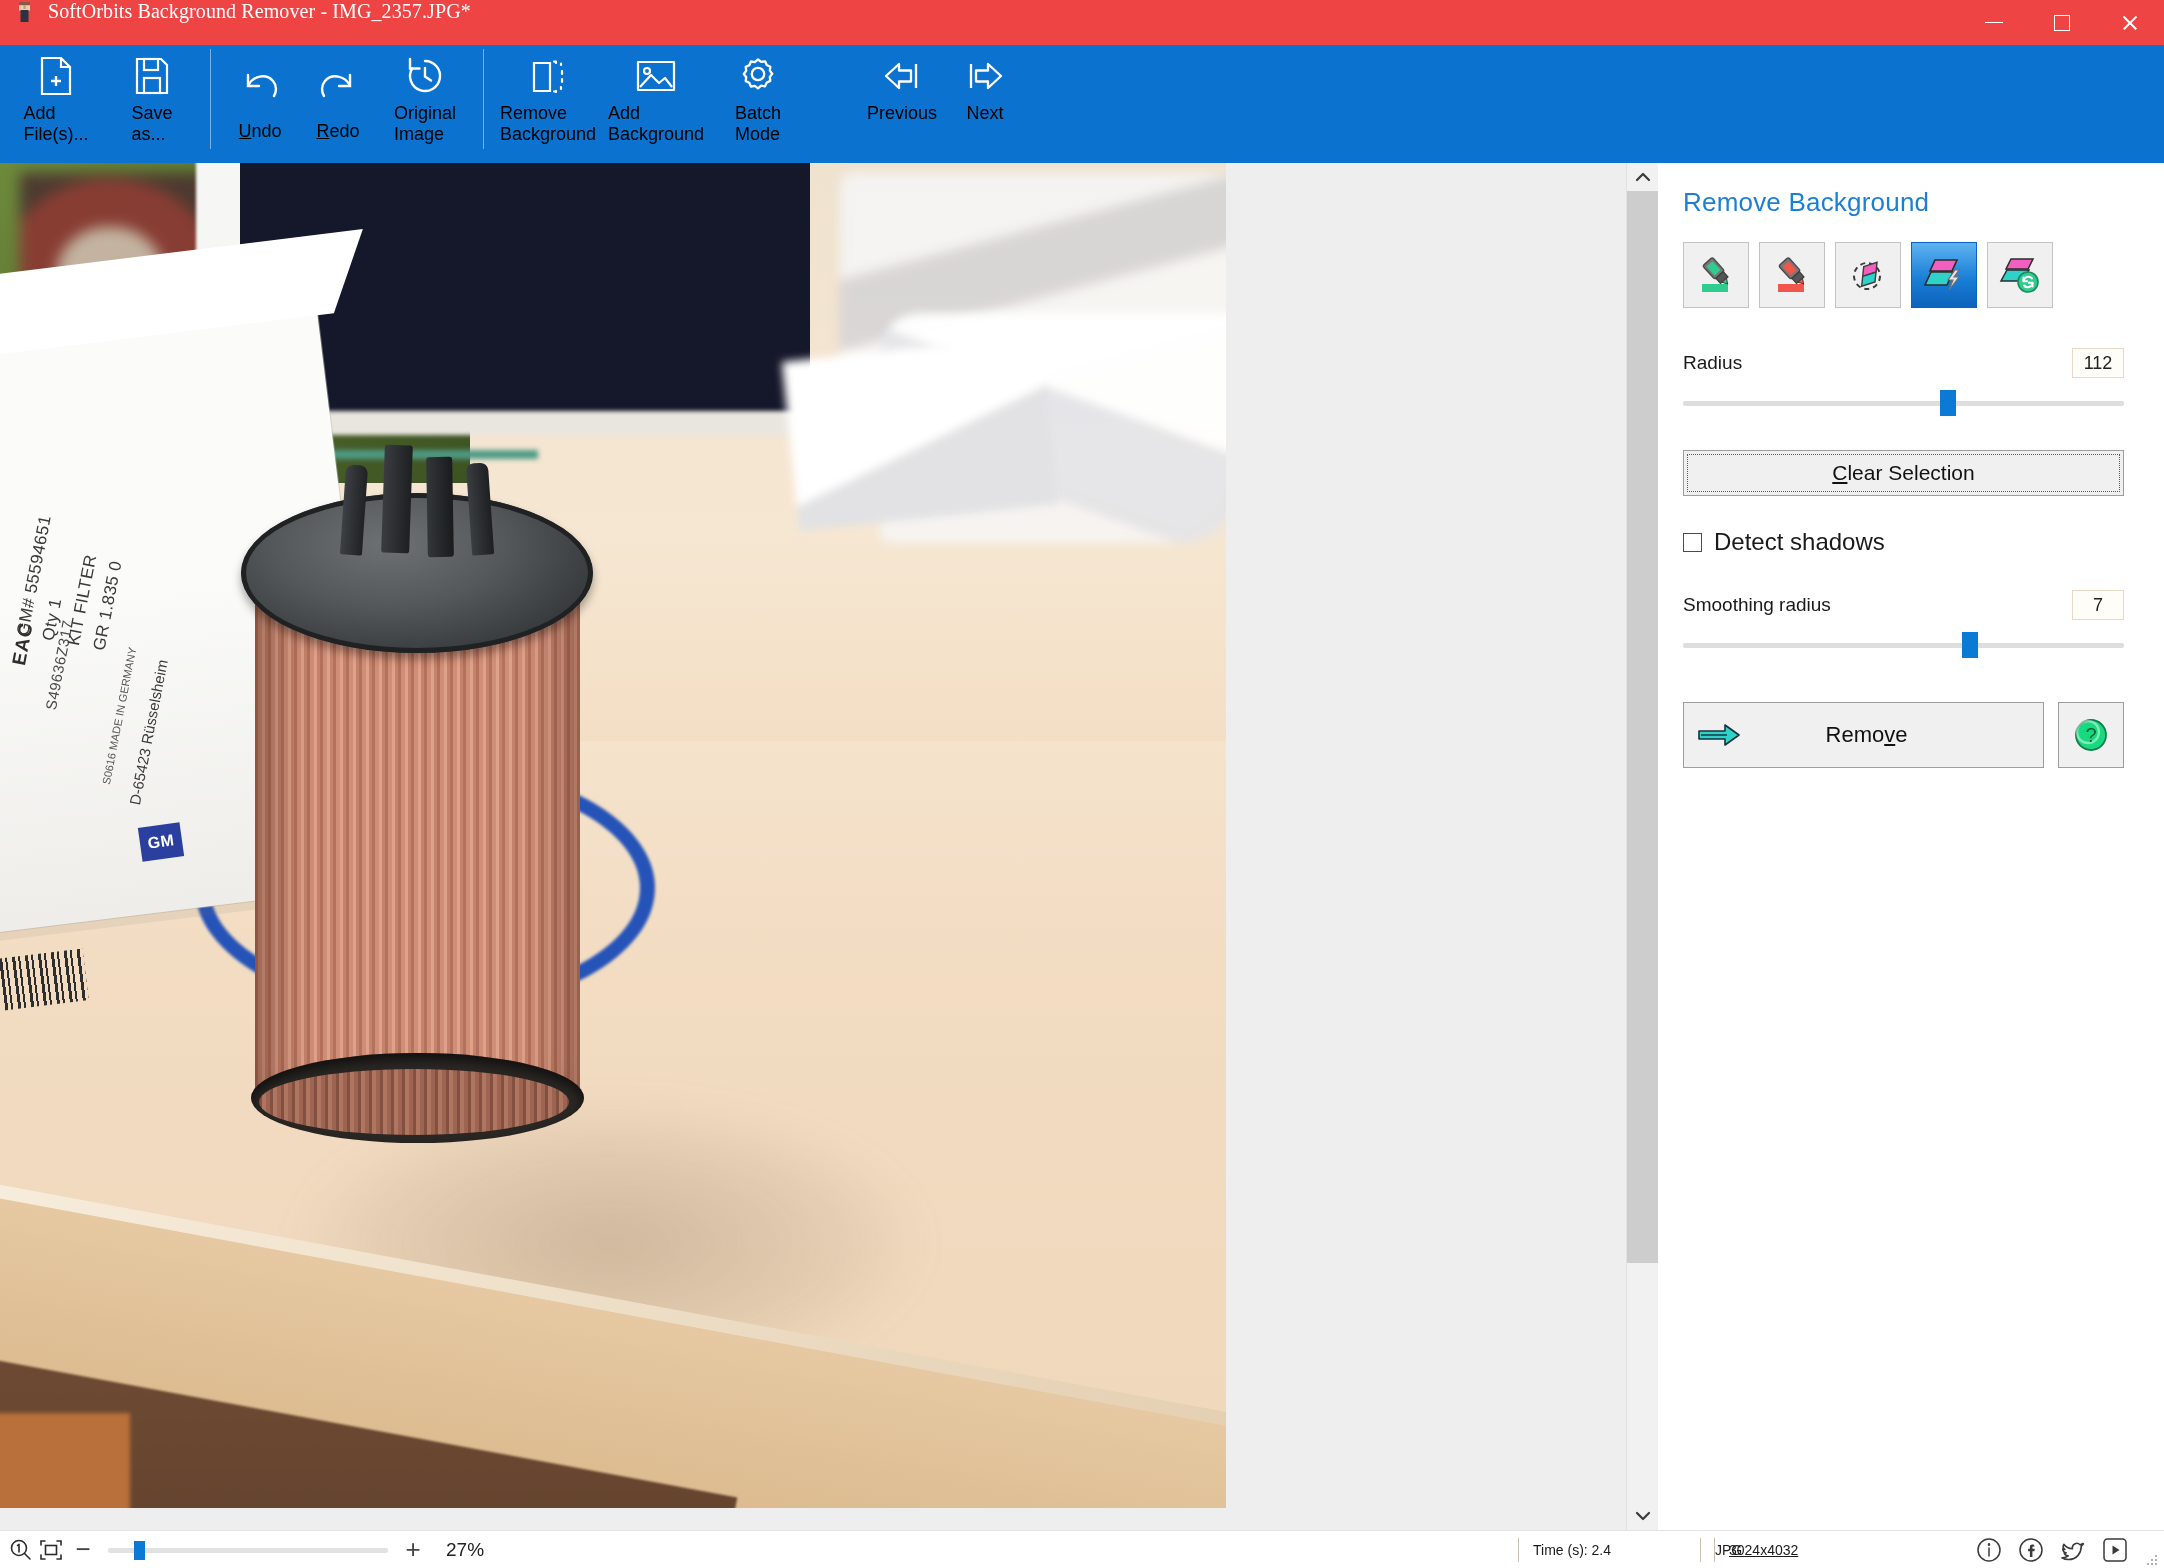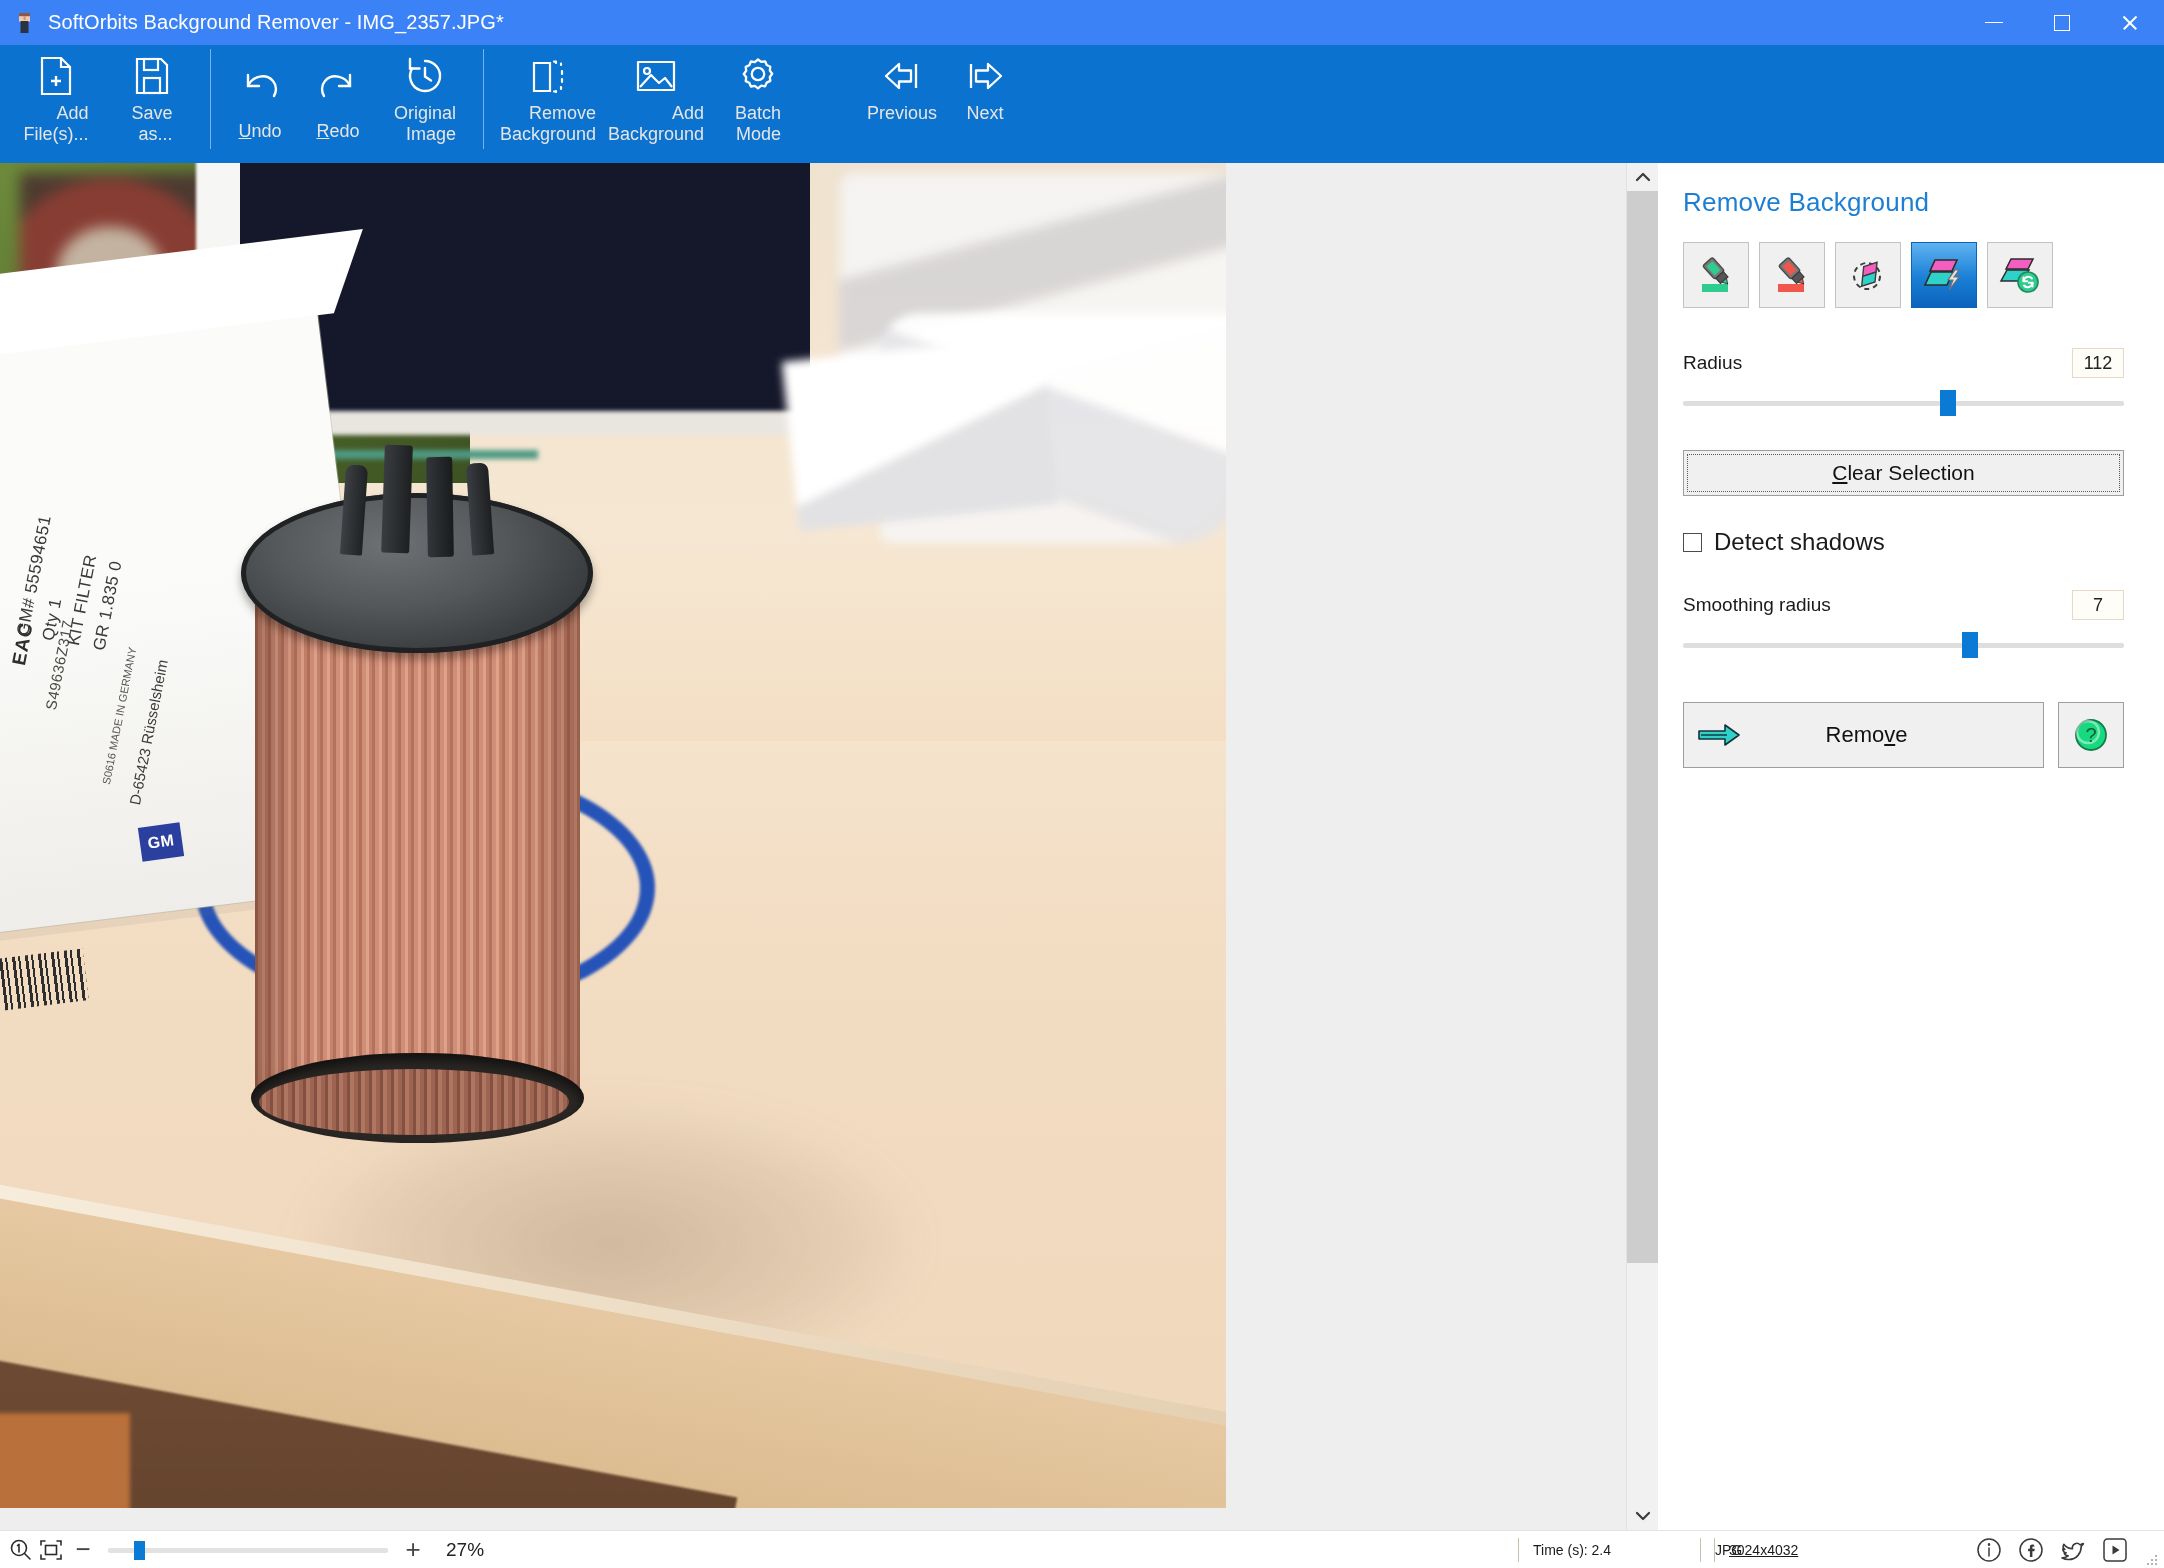--- a/index.html
+++ b/index.html
@@ -11,23 +11,23 @@
   }
   #app {
     position: relative;
     width: 2164px; height: 1568px;
     display: flex; flex-direction: column;
     background: #ffffff;
   }
 
   
   .titlebar {
-    height: 45px; background: #3b82f6;
-    display: flex; align-items: center;
-    flex: 0 0 45px; position: relative;
+    height: 45px; background: #ef4444;
+    display: flex; 
+    flex: 0 0 45px; position: relative; font-family: Liberation Serif, serif;
   }
   .title-icon {
     width: 24px; height: 24px; margin-left: 14px; margin-right: 10px;
     position: relative; flex: 0 0 24px;
   }
   .title-text {
     color: #ffffff; font-size: 20px; letter-spacing: .1px;
     white-space: nowrap;
   }
   .win-controls { position: absolute; right: 0; top: 0; height: 45px; display: flex; }
@@ -60,22 +60,22 @@
     height: 118px; background: #0b72cf; display: flex; align-items: flex-start;
     padding-left: 8px; flex: 0 0 118px; position: relative;
   }
   .tb-btn {
     display: flex; flex-direction: column; align-items: center;
     width: 96px; padding-top: 8px; cursor: default; color: #fff;
   }
   .tb-btn.wide { width: 108px; }
   .tb-ico { width: 46px; height: 46px; display:flex; align-items:center; justify-content:center; }
   .tb-lbl {
-    font-size: 18px; line-height: 21px; text-align: right; margin-top: 4px;
-    white-space: pre-line; color: #e5e5e5;
+    font-size: 18px; line-height: 21px; text-align: left; margin-top: 4px;
+    white-space: pre-line; color: #000000;
   }
   .tb-sep { width: 1px; height: 100px; background: rgba(255,255,255,.45); margin: 4px 10px 0 10px; }
   .tb-gap { width: 52px; }
 
   
   .bodyrow { flex: 1 1 auto; display: flex; min-height: 0; }
 
   .canvas-wrap {
     position: relative; width: 1658px; background: #eeeeee;
     flex: 0 0 1658px; overflow: hidden;

